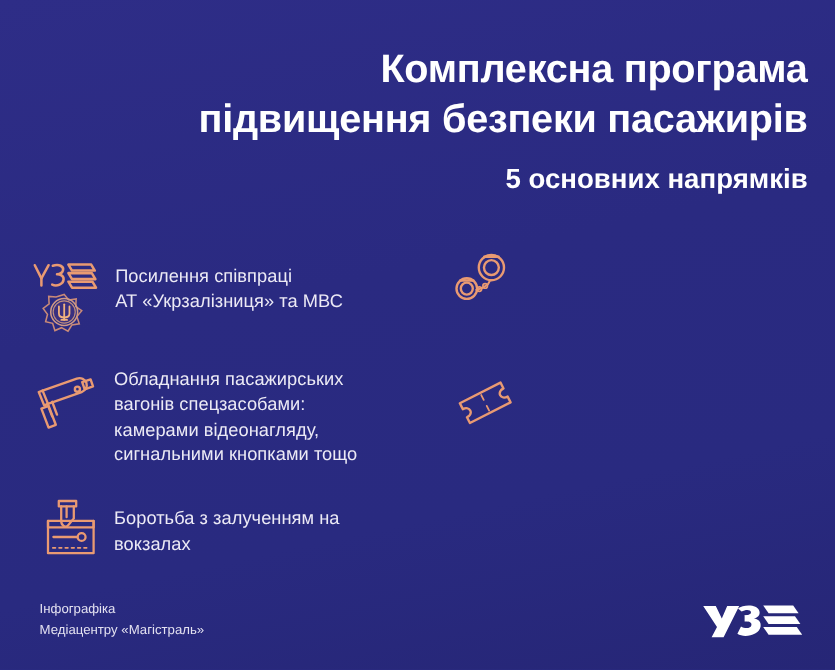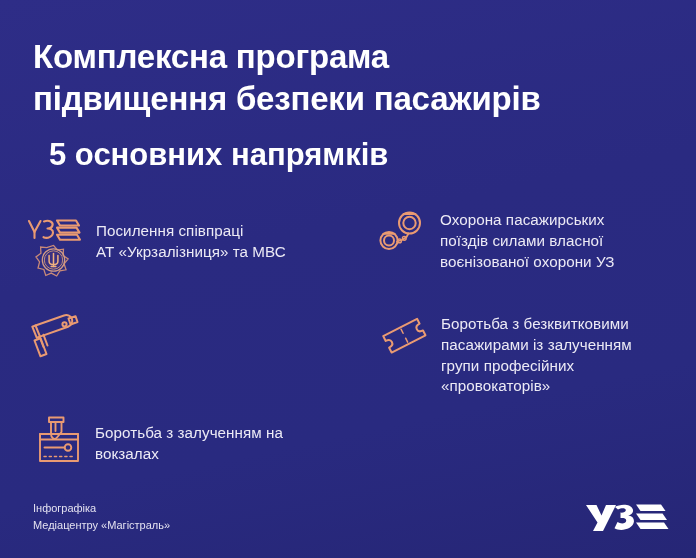--- a/index.html
+++ b/index.html
@@ -24,33 +24,34 @@
     box-sizing: border-box;
     overflow: hidden;
   }
 
   
   .header {
     position: absolute;
     left: 33px;
     top: 36px;
     width: 640px;
+    text-align: right;
   }
   .title {
     font-size: 33px;
     line-height: 1.28;
     font-weight: bold;
     letter-spacing: -0.2px;
     color: #ffffff;
     margin: 0;
     white-space: pre-line;
   }
   .subtitle {
     margin: 16px 0 0 16px;
-    font-size: 31px;
+    font-size: 23px;
     font-weight: bold;
     line-height: 1.2;
     color: #ffffff;
   }
 
   
   .columns {
     position: absolute;
     left: 0;
     top: 205px;
@@ -188,20 +189,24 @@
 
               <path d="M17.5 27.8 L21.5 38.5"></path>
               <path d="M13.5 29.5 L17.5 40"></path>
 
               <path d="M8.5 33.5 L14.5 31.2 L20.5 47 L14.5 49.3 Z"></path>
 
               <path d="M9.5 18.5 L6.3 19.7 L10.8 30.8 L14 29.6"></path>
             </g>
           </svg>
         </div>
+        <div class="item-text">Обладнання пасажирських
+вагонів спецзасобами:
+камерами відеонагляду,
+сигнальними кнопками тощо</div>
       </div>
 
       <div class="item l3">
         <div class="item-icon">
           <svg viewBox="0 0 46 52">
             <g fill="none" stroke="#e99a72" stroke-width="1.9" stroke-linejoin="round" stroke-linecap="round">
 
               <path d="M13 3.5 L27.5 3.5 L27.5 8 L13 8 Z"></path>
               <path d="M15 8 L15 20 C15 24 18.5 26.5 21 23.5 L25.5 18 L25.5 8"></path>
               <path d="M19.5 8 L19.5 17"></path>
@@ -237,41 +242,34 @@
               <circle cx="13" cy="33.5" r="8.6"></circle>
               <circle cx="13" cy="33.5" r="5"></circle>
               <path d="M7.5 26.8 L18.5 26.8"></path>
 
               <path d="M21 34.5 L26 33 L30.5 30 L32.5 26.5" stroke-width="1.7"></path>
               <circle cx="23.5" cy="33.9" r="1.9" stroke-width="1.4"></circle>
               <circle cx="28.3" cy="31.3" r="1.9" stroke-width="1.4"></circle>
             </g>
           </svg>
         </div>
-        <div class="item-text">Охорона пасажирських
-поїздів силами власної
-воєнізованої охорони УЗ</div>
       </div>
 
       <div class="item r2">
         <div class="item-icon">
           <svg viewBox="0 0 48 48">
             <g fill="none" stroke="#e99a72" stroke-width="2" stroke-linejoin="round" stroke-linecap="round">
               <g transform="rotate(-27 24 24)">
                 <path d="M5 15.5 L43 15.5 L43 21 C40 21 38 22.6 38 24.8 C38 27 40 28.6 43 28.6 L43 34 L5 34 L5 28.6 C8 28.6 10 27 10 24.8 C10 22.6 8 21 5 21 Z"></path>
                 <path d="M24 17.5 L24 22" stroke-width="1.5"></path>
                 <path d="M24 27.6 L24 32" stroke-width="1.5"></path>
               </g>
             </g>
           </svg>
         </div>
-        <div class="item-text">Боротьба з безквитковими
-пасажирами із залученням
-групи професійних
-«провокаторів»</div>
       </div>
 
     </div>
   </div>
 
   <div class="footer-credit">Інфографіка
 Медіацентру «Магістраль»</div>
 
   <div class="footer-logo">
     <svg viewBox="0 0 86 36">

